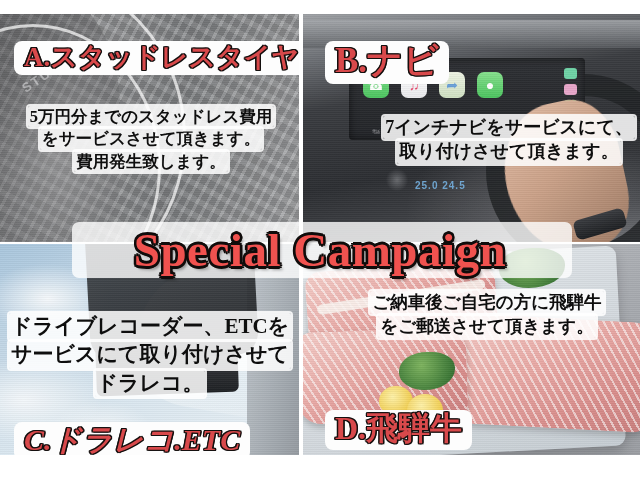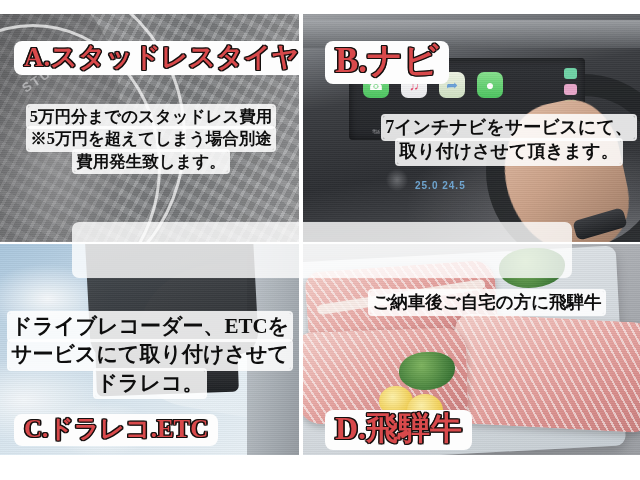--- a/index.html
+++ b/index.html
@@ -268,21 +268,21 @@
     white-space: nowrap;
     line-height: 1.05;
     text-shadow:
       -1.2px -1.2px 0 #15100f,  1.2px -1.2px 0 #15100f,
       -1.2px  1.2px 0 #15100f,  1.2px  1.2px 0 #15100f,
        0    -1.4px 0 #15100f,   0     1.4px 0 #15100f,
       -1.4px  0    0 #15100f,   1.4px  0    0 #15100f;
   }
   #tag-a { left: 14px;  top: 27px;  font-size: 27px; }
   #tag-b { left: 22px;  top: 27px;  font-size: 35px; }
-  #tag-c { left: 14px;  top: 170px; font-size: 25px; }
+  #tag-c { left: 14px;  top: 178px; font-size: 30px; font-style: italic; }
   #tag-d { left: 22px;  top: 166px; font-size: 32px; }
 
   
   .copy {
     position: absolute;
     color: #0e0e0e;
     font-family: "Liberation Serif", serif;
     font-weight: bold;
     line-height: 1.30;
     text-align: center;
@@ -345,21 +345,21 @@
       <div class="tire-spoke" style="left:-120px; top:-40px; width:300px; height:320px;"></div>
       <div class="tire-spoke" style="left:-95px; top:10px; width:250px; height:280px;"></div>
       <div class="tire-text">STUDLESS</div>
     </div>
     <div class="grain"></div>
 
     <div class="tag" id="tag-a">A.スタッドレスタイヤ</div>
 
     <div class="copy" id="copy-a">
       <span class="ln">5万円分までのスタッドレス費用</span>
-      <span class="ln">※5万円を超えてしまう場合別途</span>
+      <span class="ln">をサービスさせて頂きます。</span>
       <span class="ln">費用発生致します。</span>
     </div>
   </div>
 
   <div class="quad" id="quad-b">
     <div class="photo photo-dash">
       <div class="dash-topbar"></div>
       <div class="dash-wheel"></div>
       <div class="dash-screen">
         <div class="cp-icons">
@@ -423,24 +423,26 @@
       <div class="beef-slab beef-3"></div>
       <div class="beef-slab beef-2"></div>
       <div class="beef-parsley p2"></div>
       <div class="beef-lemon l1"></div>
       <div class="beef-lemon l2"></div>
     </div>
     <div class="grain"></div>
 
     <div class="copy" id="copy-d">
       <span class="ln">ご納車後ご自宅の方に飛騨牛</span>
+      <span class="ln">をご郵送させて頂きます。</span>
     </div>
 
     <div class="tag" id="tag-d">D.飛騨牛</div>
   </div>
 
   <div class="divider-v"></div>
   <div class="band-top"></div>
   <div class="band-bottom"></div>
 
   <div id="banner"></div>
+  <div id="banner-text">Special Campaign</div>
 
 </div>
 
 </body></html>

